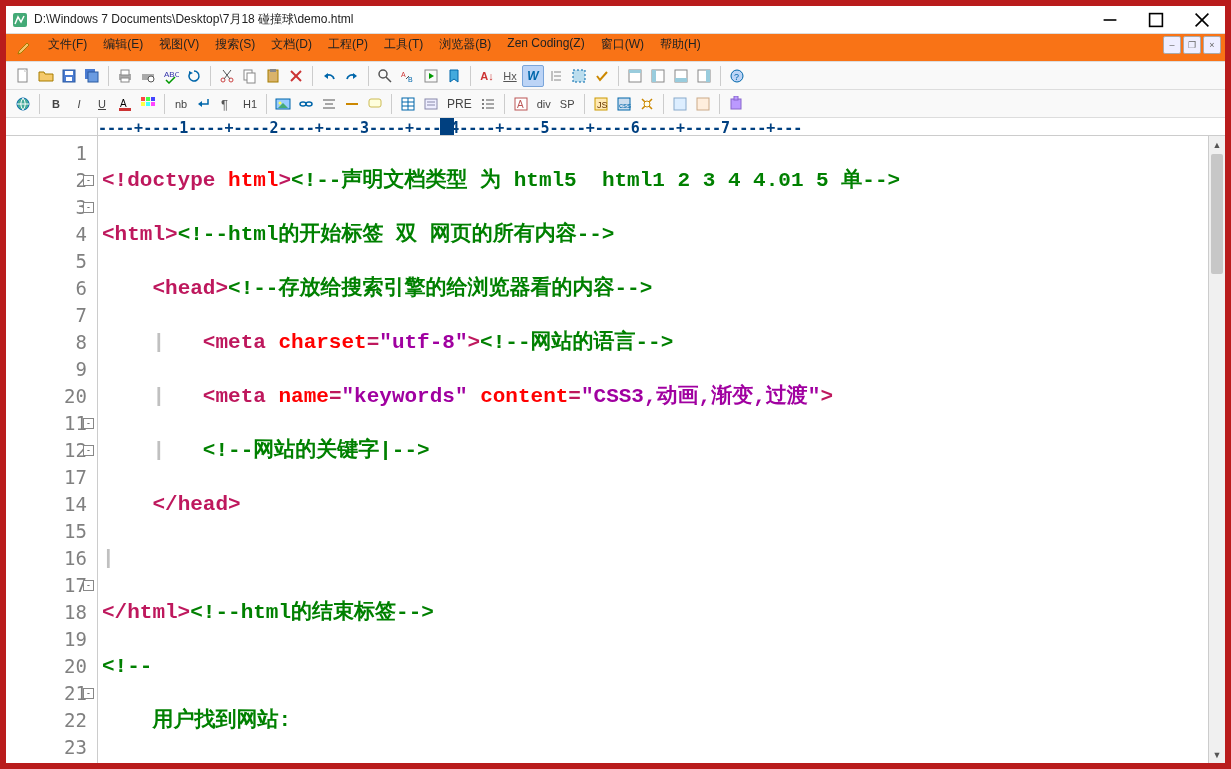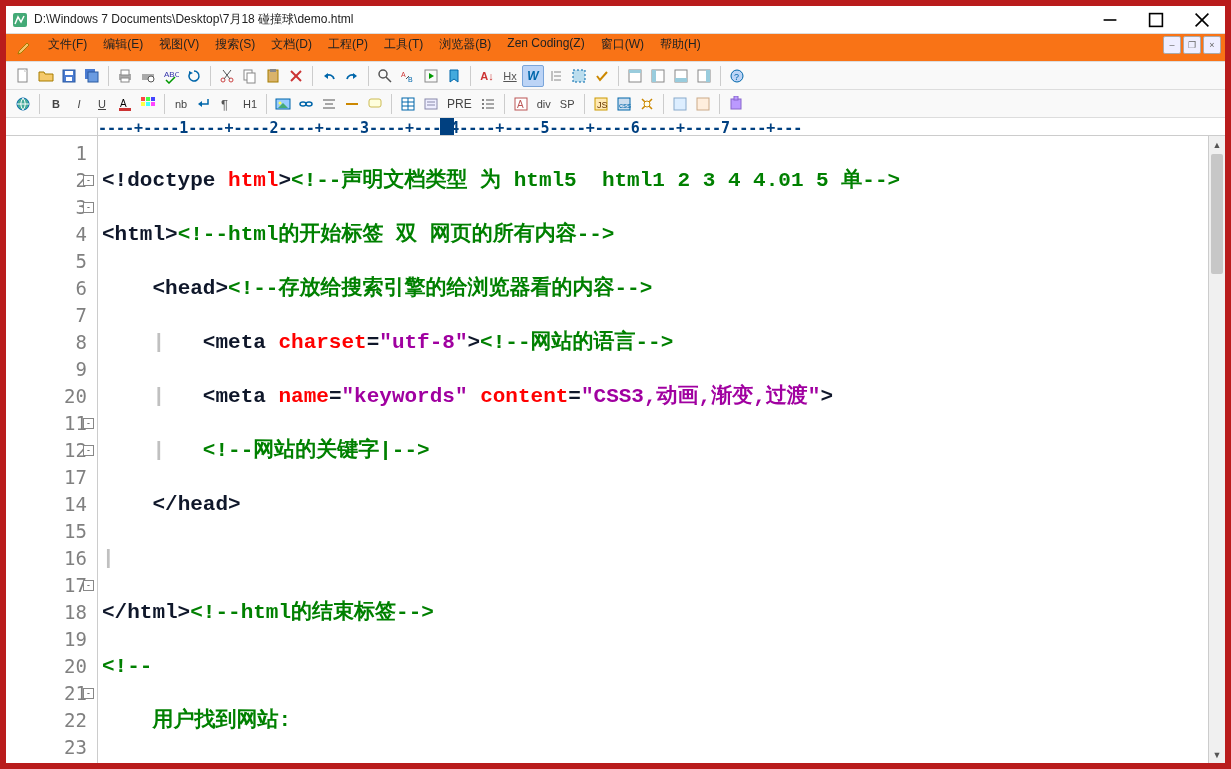--- a/index.html
+++ b/index.html
@@ -27,21 +27,21 @@
   .ruler-row { height:18px; display:flex; border-bottom:1px solid #ccc; background:#fff; }
   .ruler-corner { width:92px; height:100%; border-right:1px solid #ccc; display:flex; align-items:center; justify-content:center; }
   .ruler { flex:1; position:relative; font-family:Consolas,monospace; font-size:15px; color:#004080; font-weight:bold; letter-spacing:0; overflow:hidden; white-space:pre; padding-top:1px; }
   .ruler .cursor-mark { position:absolute; top:0; left:342px; width:14px; height:18px; background:#004080; }
   
   .editor-wrap { flex:1; display:flex; overflow:hidden; position:relative; }
   .gutter { width:92px; background:#fff; border-right:1px solid #ccc; font-family:Consolas,monospace; font-size:19px; color:#808080; text-align:right; padding:4px 10px 0 0; line-height:27px; position:relative; }
   .gutter .g-line { height:27px; position:relative; }
   .gutter .fold { position:absolute; right:-7px; top:8px; width:11px; height:11px; border:1px solid #888; background:#fff; font-size:9px; line-height:9px; text-align:center; color:#444; }
   .code { flex:1; font-family:Consolas,"Courier New",monospace; font-size:21px; font-weight:bold; line-height:27px; padding:4px 0 0 4px; white-space:pre; overflow:hidden; color:#000; }
-  .c-tag   { color:#0f172a; }
+  .c-tag   { color:#be185d; }
   .c-attr  { color:#ff0000;text-align:center; }
   .c-str   { color:#a000a0; }
   .c-cmt   { color:#008000; }
   .c-text  { color:#000; font-weight:bold; }
   .guide   { color:#c0c0c0; }
   
   .vscroll { position:absolute; right:0; top:0; bottom:0; width:17px; background:#f0f0f0; border-left:1px solid #ccc; }
   .vscroll .thumb { position:absolute; top:18px; left:2px; right:2px; height:120px; background:#c7c7c7; border-radius:2px; }
   .vscroll .arr { position:absolute; left:0; right:0; height:17px; display:flex; align-items:center; justify-content:center; color:#555; font-size:9px; background:#f0f0f0; }
   .vscroll .arr.up { top:0; }

